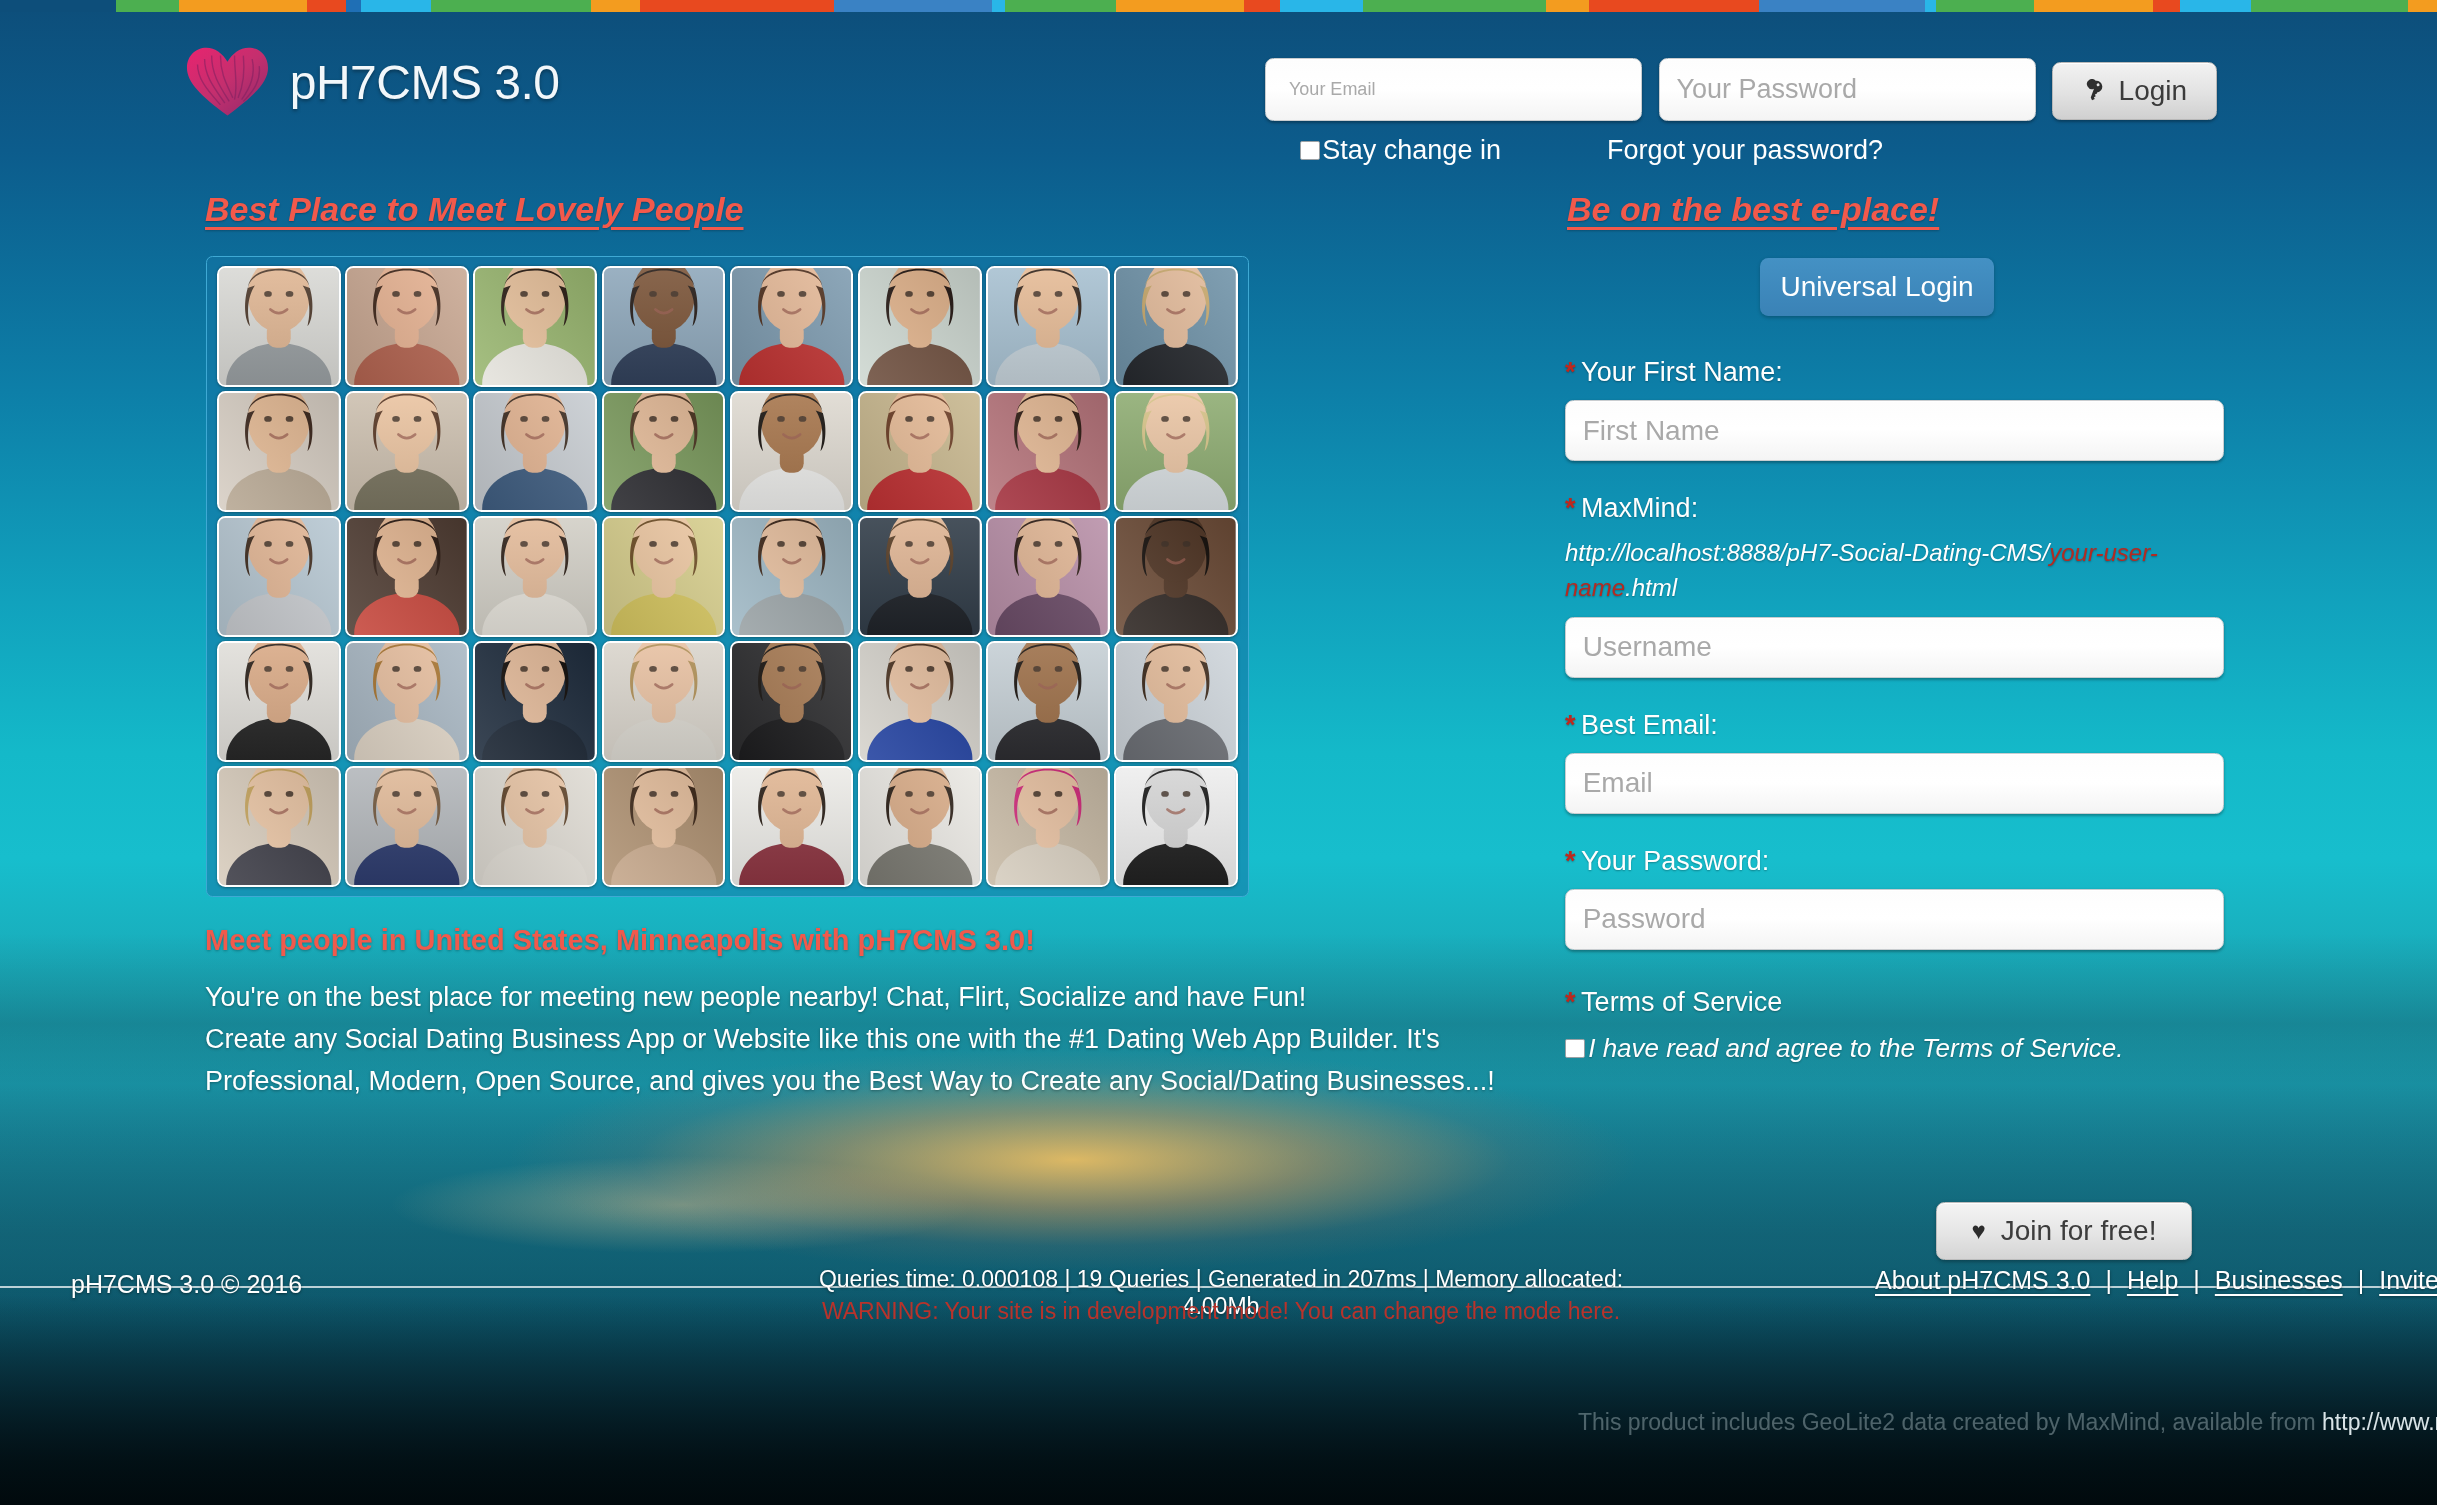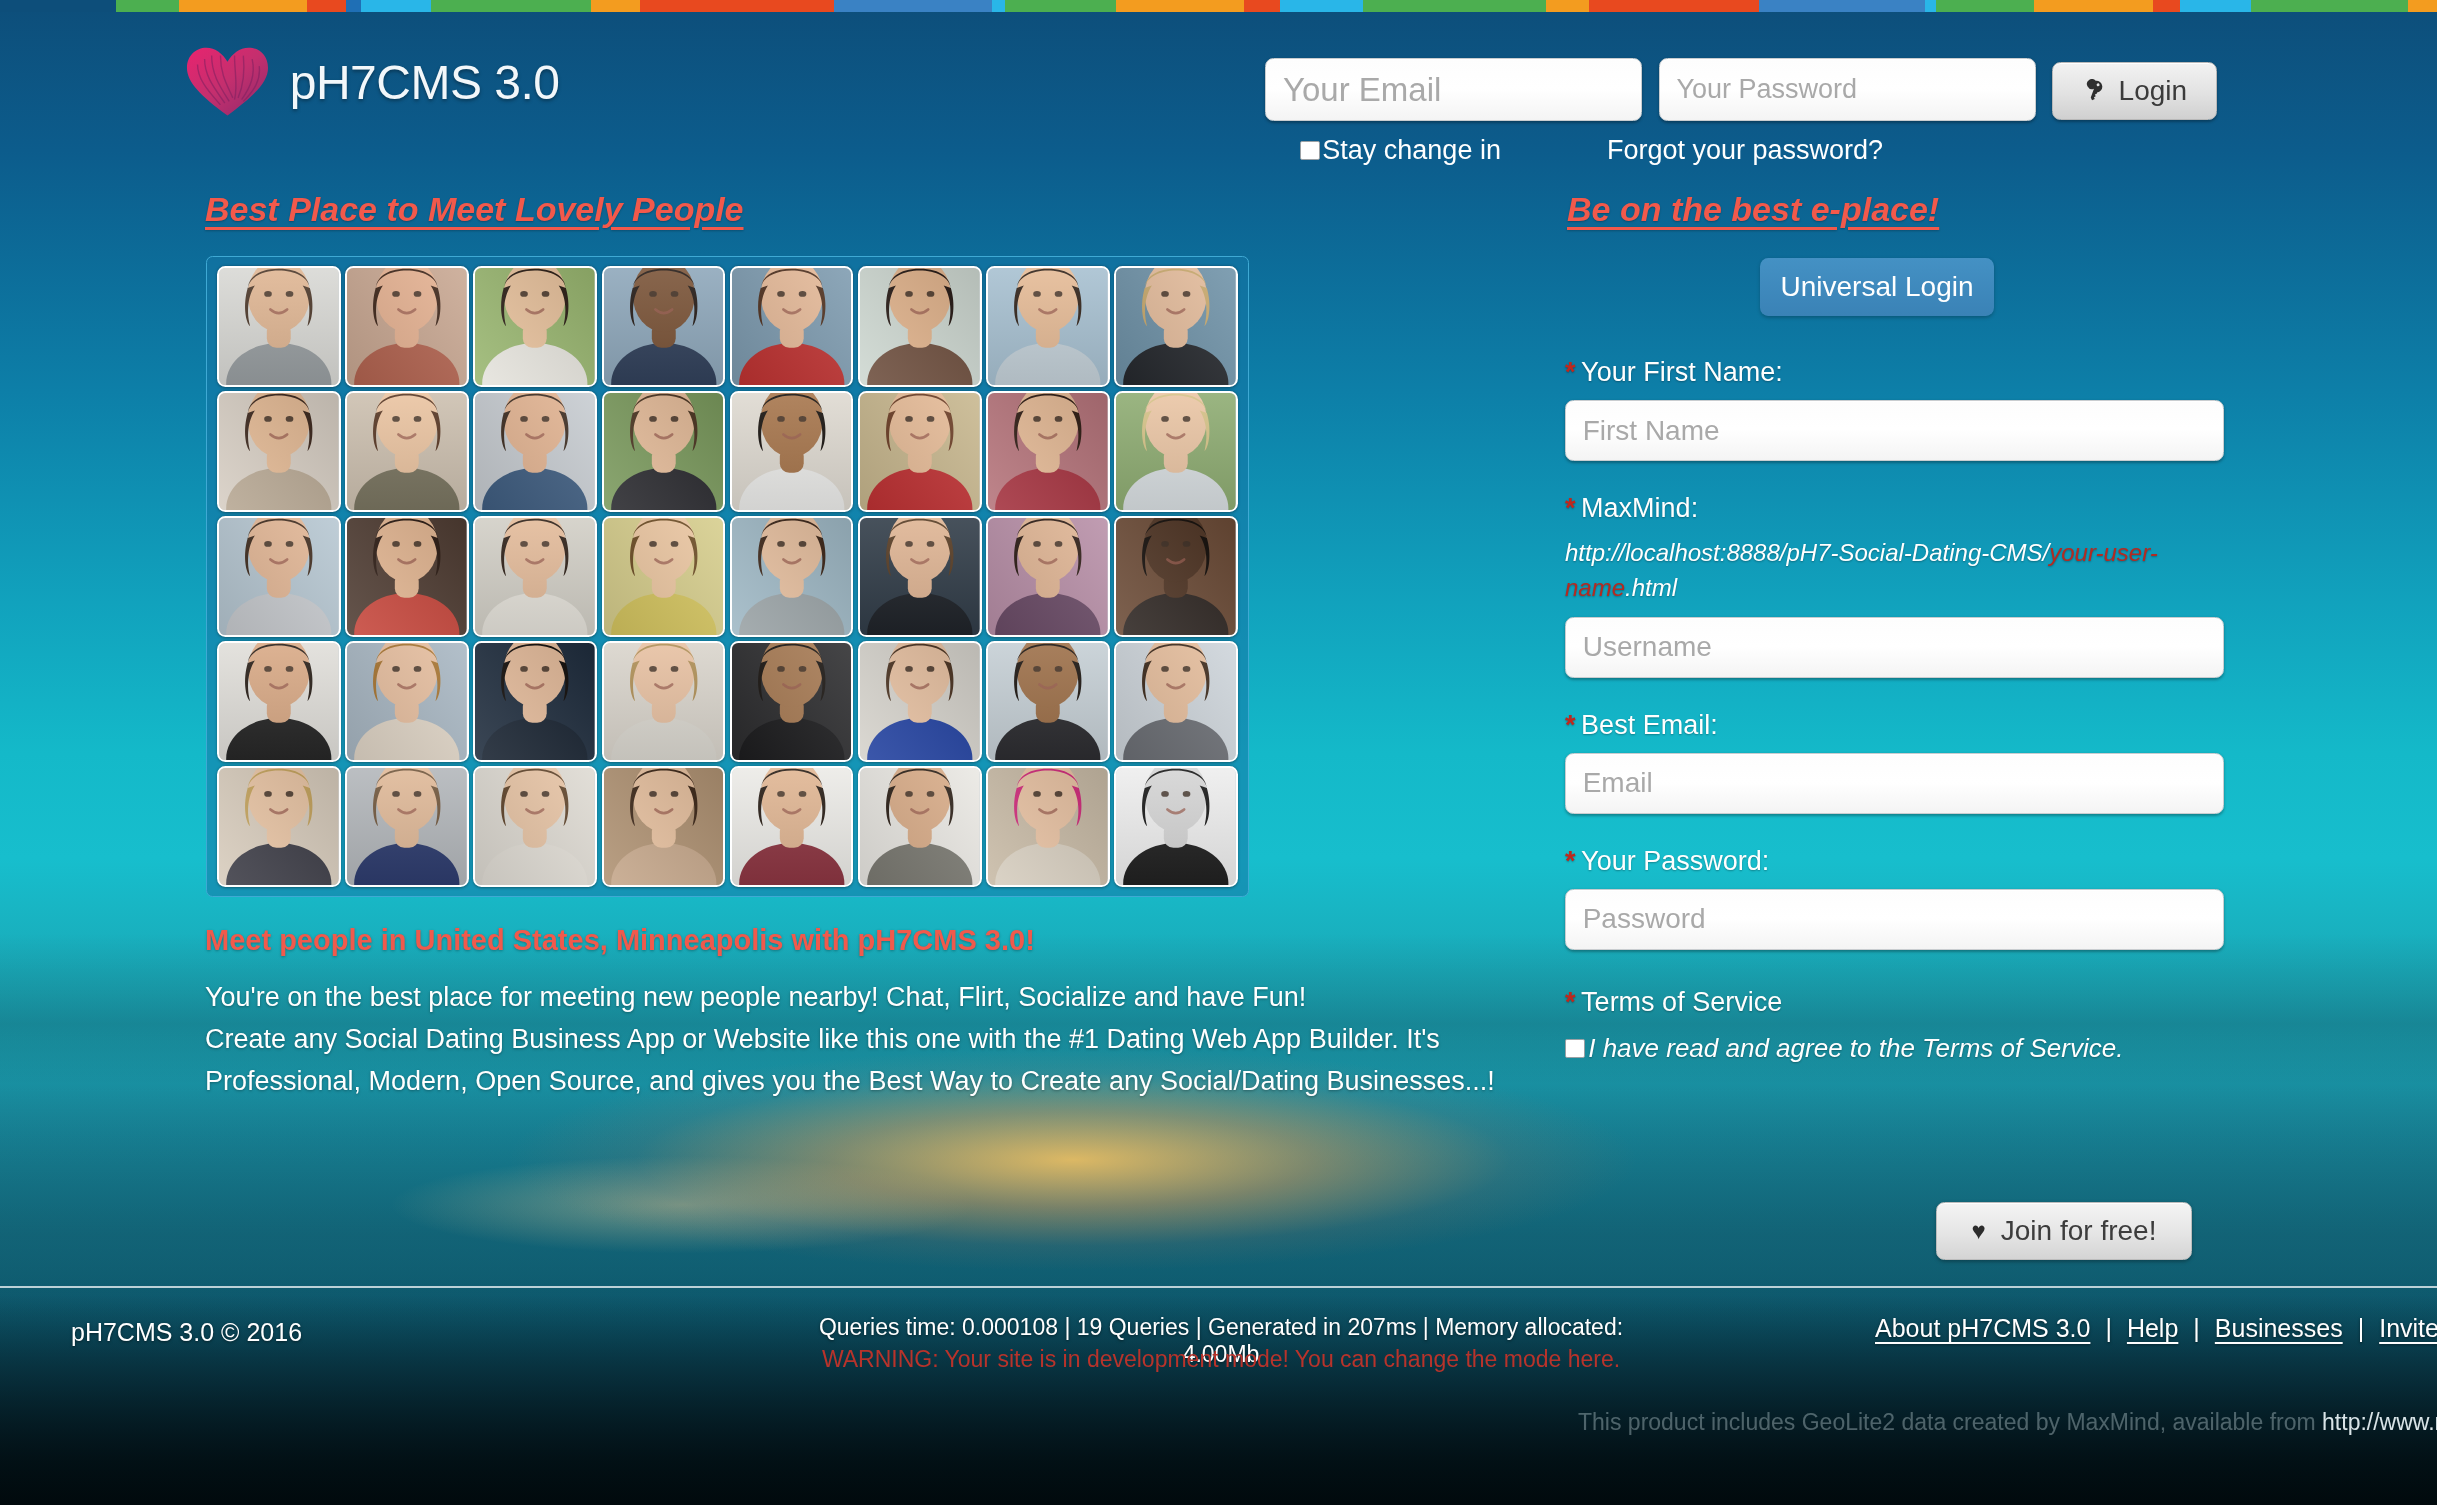--- a/index.html
+++ b/index.html
@@ -87,21 +87,21 @@
   }
   .txtfield {
     background: linear-gradient(to bottom, #fdfdfd 0%, #ffffff 48%, #f4f4f4 100%);
     border: 0.9px solid #c9cdd0;
     border-radius: 8.4px;
     box-shadow: 0 1.9px 2.8px rgba(0,0,0,0.30), inset 0 0.9px 0 #ffffff;
     font-family: "Liberation Sans", sans-serif;
     color: #3a3a3a;
   }
   .txtfield::placeholder { color: #a9a9a9; }
-  #login-email    { width: 377px; height: 63px; font-size: 33px; padding: 0 17px; }
+  #login-email    { width: 377px; height: 63px; font-size: 18px; padding: 0 23px; }
   #login-password { width: 377px; height: 63px; font-size: 27px; padding: 0 16.7px; }
   #login-button {
     width: 165px; height: 58px;
     display: flex; align-items: center; justify-content: center; gap: 12px;
     background: linear-gradient(to bottom, #f2f2f2 0%, #e3e3e3 52%, #d0d0d0 100%);
     border: 0.9px solid #b8b8b8; border-radius: 8.4px;
     box-shadow: 0 1.9px 2.8px rgba(0,0,0,0.30), inset 0 0.9px 0 rgba(255,255,255,0.9);
     color: #3b3b3b; font-size: 28px; cursor: pointer;
     margin-top: 3.7px;
   }
@@ -232,21 +232,21 @@
   #join-heart { font-size: 24px; color: #2c2c2c; }
 
   
   #footer-rule {
     position: absolute; left: 0; top: 1286px;
     width: 2438px; height: 1.9px;
     background: rgba(255,255,255,0.72);
     z-index: 18;
   }
   #footer {
-    position: absolute; left: 0; top: 1288px;
+    position: absolute; left: 0; top: 1240px;
     width: 2438px; height: 184px; z-index: 18;
   }
   #footer-copyright {
     position: absolute; left: 71px; top: 30px;
     font-size: 25px; color: #ffffff;
     text-shadow: 0 0.9px 2.8px rgba(0,0,0,0.5);
   }
   #footer-stats {
     position: absolute; left: 803px; top: 26px;
     width: 836px; text-align: center;

